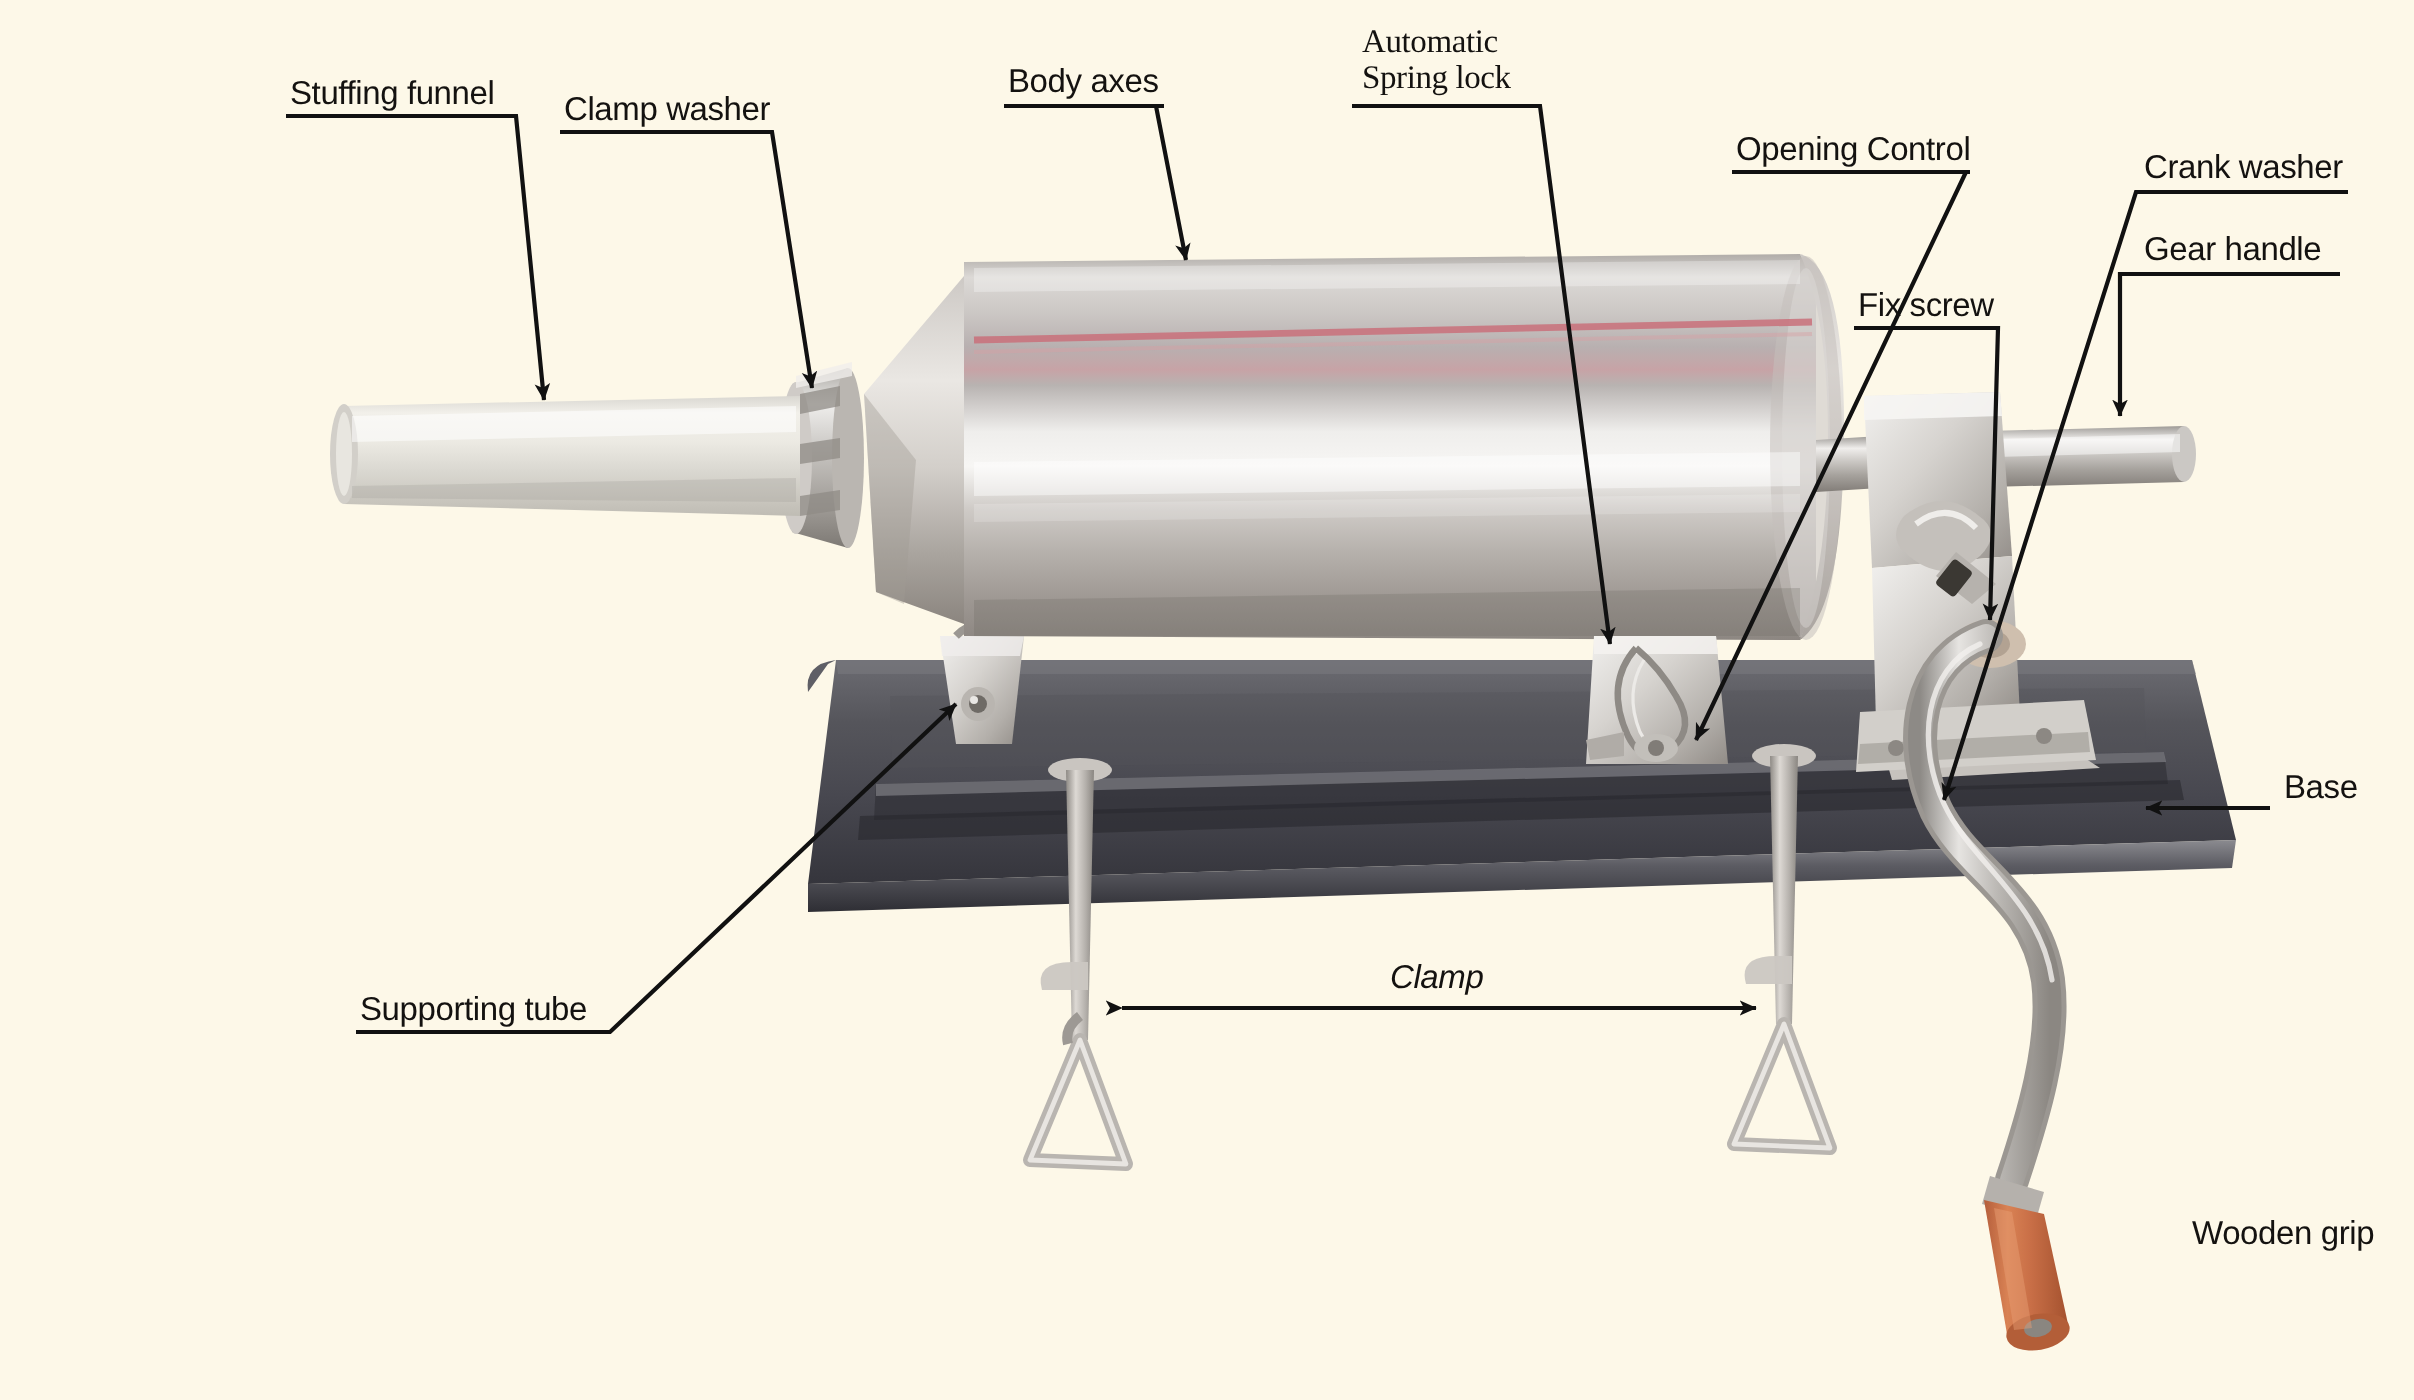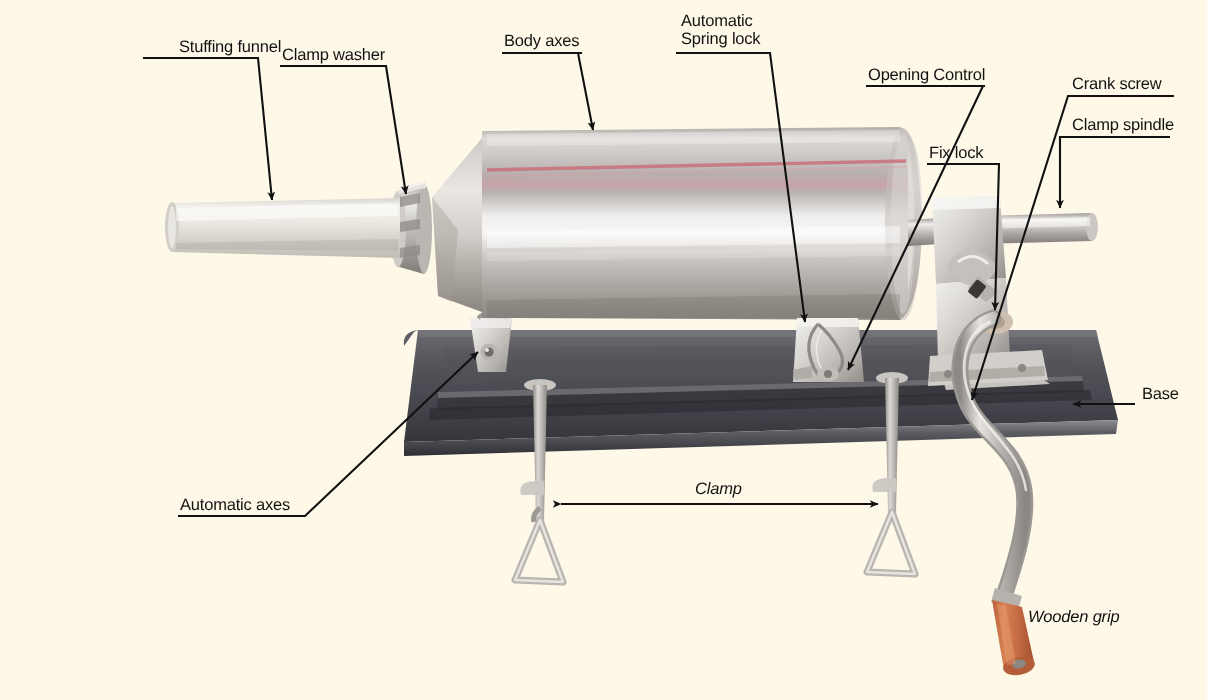--- a/index.html
+++ b/index.html
@@ -290,38 +290,38 @@
       <line x1="280" y1="66" x2="384" y2="66"></line>
       <line x1="502" y1="53" x2="582" y2="53"></line>
       <line x1="676" y1="53" x2="770" y2="53"></line>
       <line x1="866" y1="86" x2="985" y2="86"></line>
       <line x1="927" y1="164" x2="1000" y2="164"></line>
       <line x1="1070" y1="96" x2="1174" y2="96"></line>
       <line x1="1070" y1="137" x2="1170" y2="137"></line>
     </g>
   </svg>
 
-  <div class="callout" style="left:145px; top:38px;margin-left:34px;">Stuffing funnel</div>
+  <div class="callout" style="left:145px; top:38px;">Stuffing funnel</div>
 
   <div class="callout" style="left:282px; top:46px;text-align:right;">Clamp washer</div>
 
   <div class="callout" style="left:504px; top:32px;">Body axes</div>
 
-  <div class="callout two-line" style="left:681px; top:12px;">Automatic
+  <div class="callout two-line" style="left:681px; top:12px;font-family:Liberation Serif, serif;">Automatic
 Spring lock</div>
 
   <div class="callout" style="left:868px; top:66px;">Opening Control</div>
 
-  <div class="callout" style="left:929px; top:144px;">Fix lock</div>
-
-  <div class="callout" style="left:1072px; top:75px;">Crank screw</div>
-
-  <div class="callout" style="left:1072px; top:116px;">Clamp spindle</div>
+  <div class="callout" style="left:929px; top:144px;">Fix screw</div>
+
+  <div class="callout" style="left:1072px; top:75px;">Crank washer</div>
+
+  <div class="callout" style="left:1072px; top:116px;">Gear handle</div>
 
   <div class="callout" style="left:1142px; top:385px;">Base</div>
 
-  <div class="callout" style="left:180px; top:496px;">Automatic axes</div>
+  <div class="callout" style="left:180px; top:496px;">Supporting tube</div>
 
   <div class="callout" style="left:695px; top:480px;font-style:italic;">Clamp</div>
 
-  <div class="callout" style="left:1028px; top:608px;font-style:italic;">Wooden grip</div>
+  <div class="callout" style="left:1096px; top:608px;">Wooden grip</div>
 
 </div>
 
 </body></html>

